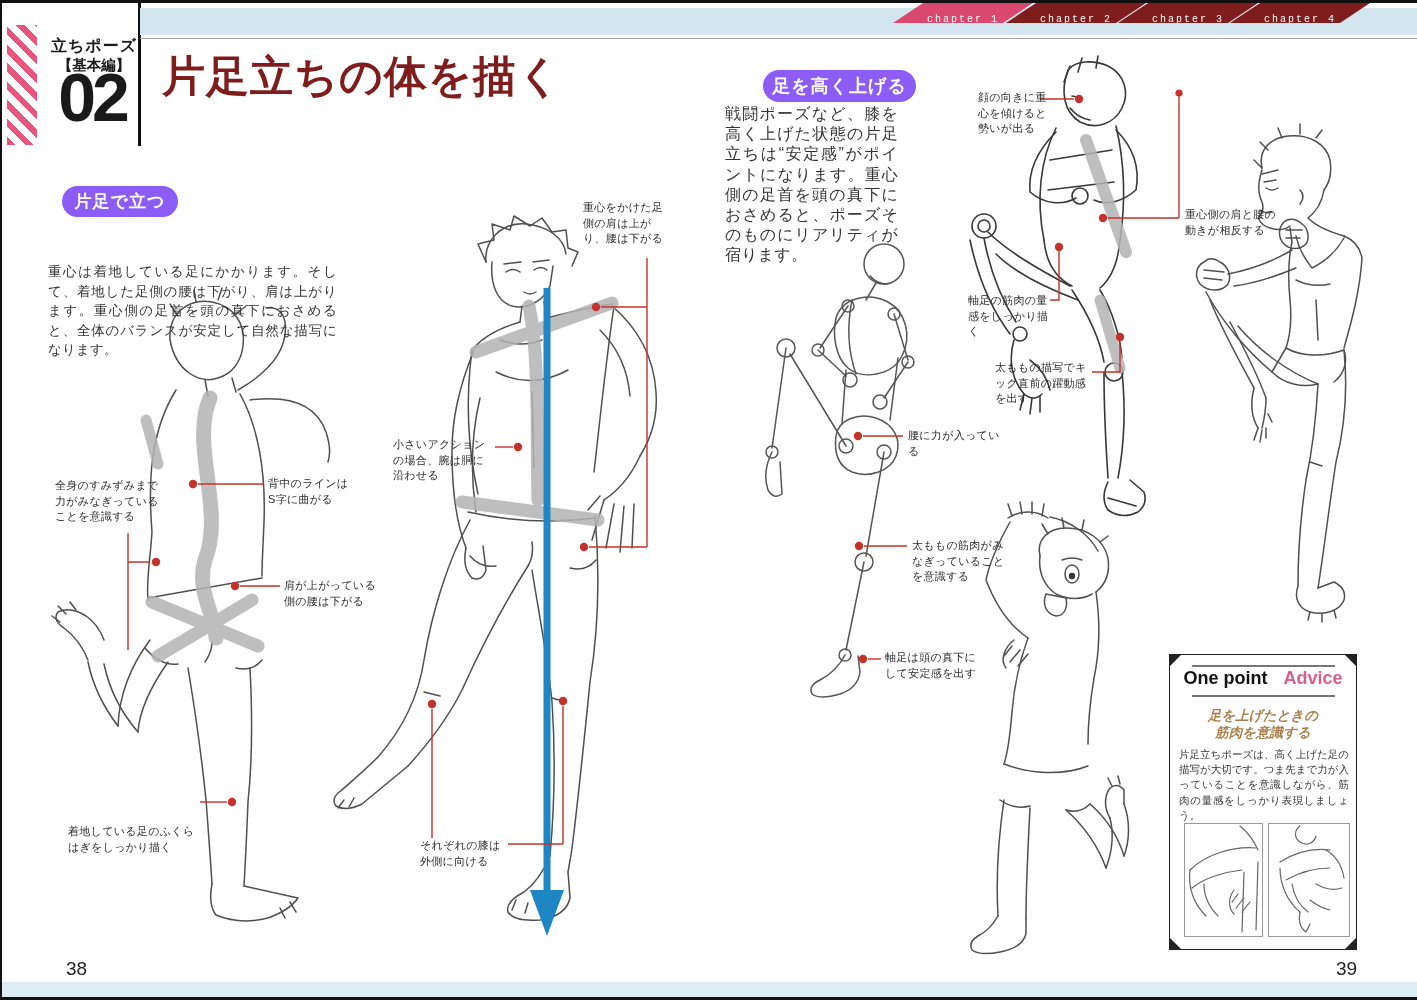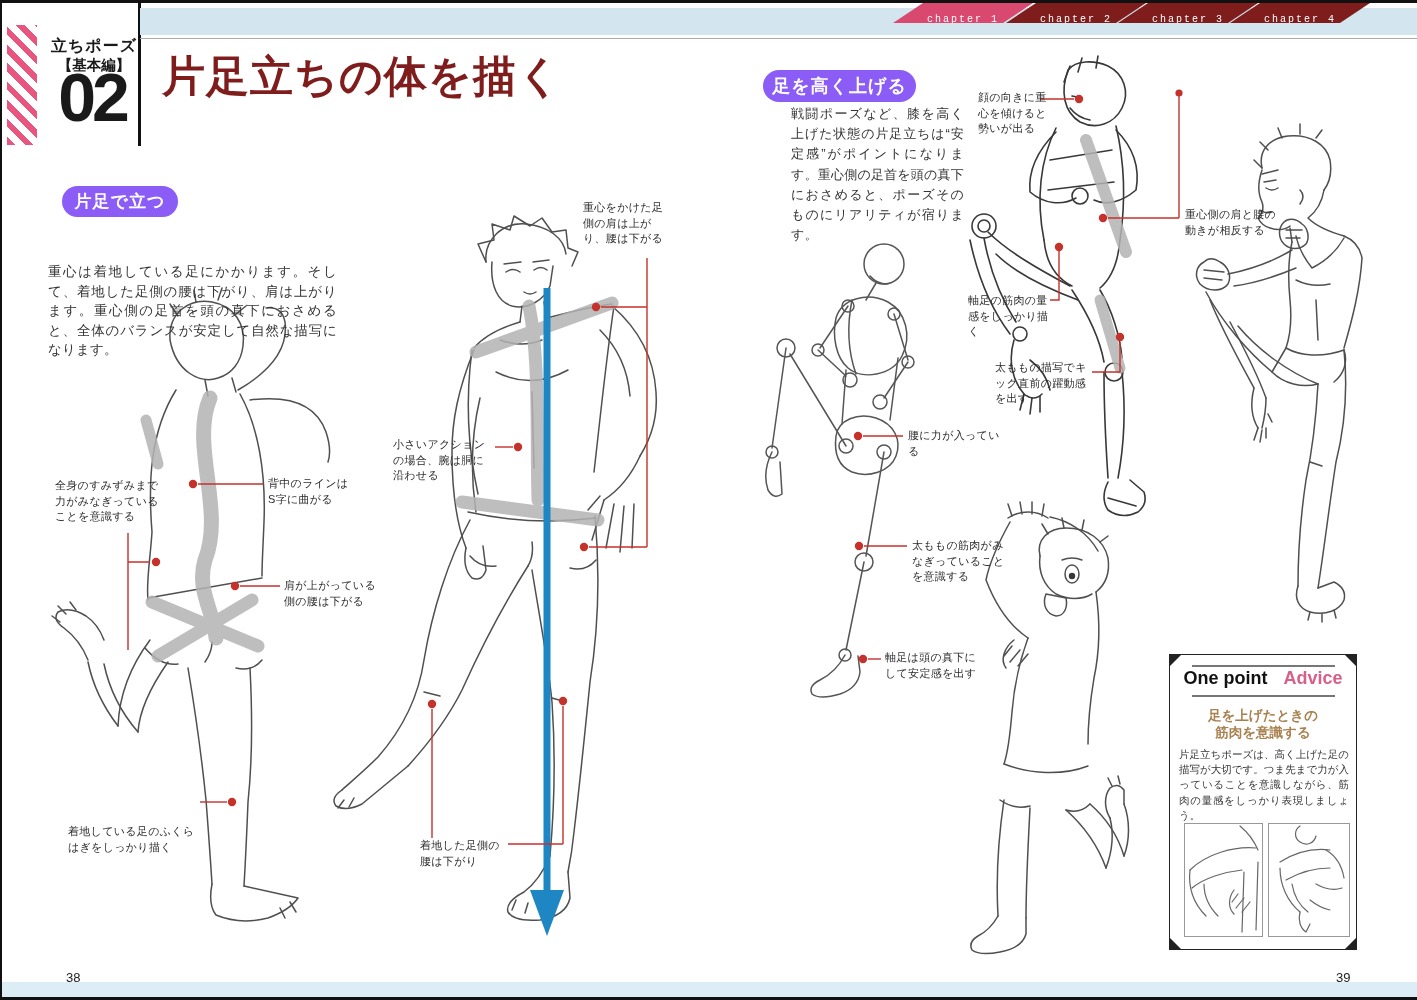--- a/index.html
+++ b/index.html
@@ -27,34 +27,34 @@
   .tab-gray{background:#7f1d1d;}
   .page-title{left:162px;top:48px;font-size:43px;font-weight:bold;color:#7f1d1d;letter-spacing:1px;}
   .subtitle{left:164px;top:111px;font-size:15.5px;font-weight:bold;color:#e73d72;line-height:20.5px;}
   
   .pill{background:#8b5cf6;color:#fff;font-weight:bold;text-align:center;border-radius:17px;}
   .pill-left{left:62px;top:186px;width:116px;height:31px;font-size:17px;line-height:31px;letter-spacing:1px;}
   .pill-right{left:763px;top:70px;width:153px;height:32px;font-size:18px;line-height:32px;letter-spacing:1px;}
   
   .body-text{font-size:13.5px;line-height:19.5px;color:#333;text-align:justify;letter-spacing:0.2px;}
   .body-left{left:48px;top:223px;width:289px;margin-top:39px;}
-  .body-right{left:791px;top:104px;width:173px;line-height:20.2px;font-size:13px;}
+  .body-right{left:725px;top:104px;width:173px;line-height:20.2px;font-size:16px;}
   
   .ann{font-size:11px;line-height:15.5px;color:#2b2b2b;letter-spacing:0.3px;}
   
   .advice{left:1169px;top:654px;width:188px;height:296px;border:1.6px solid #222;box-sizing:border-box;}
   .adv-corner{width:0;height:0;position:absolute;}
   .adv-rule{position:absolute;left:22px;width:143px;height:1.5px;background:#777;}
   .adv-title{position:absolute;left:0;top:13px;width:100%;text-align:center;font-size:18px;font-weight:bold;color:#111;}
   .adv-title .accent{color:#d85f85;margin-left:11px;}
-  .adv-sub{position:absolute;left:0;width:100%;text-align:center;font-size:13.5px;font-weight:bold;color:#a9814f;line-height:17px;}
+  .adv-sub{position:absolute;left:0;width:100%;text-align:center;font-size:13.5px;font-weight:bold;color:#a9814f;line-height:17px;font-style:italic;}
   .adv-body{position:absolute;left:9px;top:92px;width:170px;font-size:10.5px;line-height:15.2px;color:#333;text-align:justify;}
   .adv-frame{position:absolute;border:1px solid #999;box-sizing:border-box;}
   
-  .pageno{font-size:13px;color:#222;margin-top:12px;}
+  .pageno{font-size:19px;color:#222;}
   .bottombar{left:0;top:982px;width:1417px;height:15px;background:#dcedf5;}
   svg.art{position:absolute;left:0;top:0;pointer-events:none;}
 </style>
 </head>
 <body>
 
 <div class="page">
 
   <svg class="art" width="1417" height="1000" viewBox="0 0 1417 1000">
     <g fill="none" stroke="#4f4f4f" stroke-width="1.5" stroke-linecap="round" stroke-linejoin="round">
@@ -323,21 +323,21 @@
 
   <div class="abs pill pill-left">片足で立つ</div>
   <div class="abs body-text body-left">重心は着地している足にかかります。そして、着地した足側の腰は下がり、肩は上がります。重心側の足首を頭の真下におさめると、全体のバランスが安定して自然な描写になります。</div>
 
   <div class="abs ann" style="left:55px;top:478px;width:106px;">全身のすみずみまで力がみなぎっていることを意識する</div>
   <div class="abs ann" style="left:268px;top:476px;width:88px;">背中のラインはS字に曲がる</div>
   <div class="abs ann" style="left:284px;top:578px;width:96px;">肩が上がっている側の腰は下がる</div>
   <div class="abs ann" style="left:68px;top:824px;width:130px;">着地している足のふくらはぎをしっかり描く</div>
   <div class="abs ann" style="left:583px;top:200px;width:84px;">重心をかけた足側の肩は上がり、腰は下がる</div>
   <div class="abs ann" style="left:393px;top:437px;width:97px;">小さいアクションの場合、腕は胴に沿わせる</div>
-  <div class="abs ann" style="left:420px;top:838px;width:86px;">着地した足側の腰は下がり</div>
+  <div class="abs ann" style="left:420px;top:838px;width:86px;">それぞれの膝は外側に向ける</div>
 
   <div class="abs pill pill-right">足を高く上げる</div>
   <div class="abs body-text body-right">戦闘ポーズなど、膝を高く上げた状態の片足立ちは“安定感”がポイントになります。重心側の足首を頭の真下におさめると、ポーズそのものにリアリティが宿ります。</div>
 
   <div class="abs ann" style="left:978px;top:90px;width:76px;">顔の向きに重心を傾けると勢いが出る</div>
   <div class="abs ann" style="left:1185px;top:207px;width:98px;">重心側の肩と腰の動きが相反する</div>
   <div class="abs ann" style="left:968px;top:293px;width:84px;">軸足の筋肉の量感をしっかり描く</div>
   <div class="abs ann" style="left:995px;top:360px;width:96px;">太ももの描写でキック直前の躍動感を出す</div>
   <div class="abs ann" style="left:908px;top:428px;width:97px;">腰に力が入っている</div>
   <div class="abs ann" style="left:912px;top:538px;width:99px;">太ももの筋肉がみなぎっていることを意識する</div>

